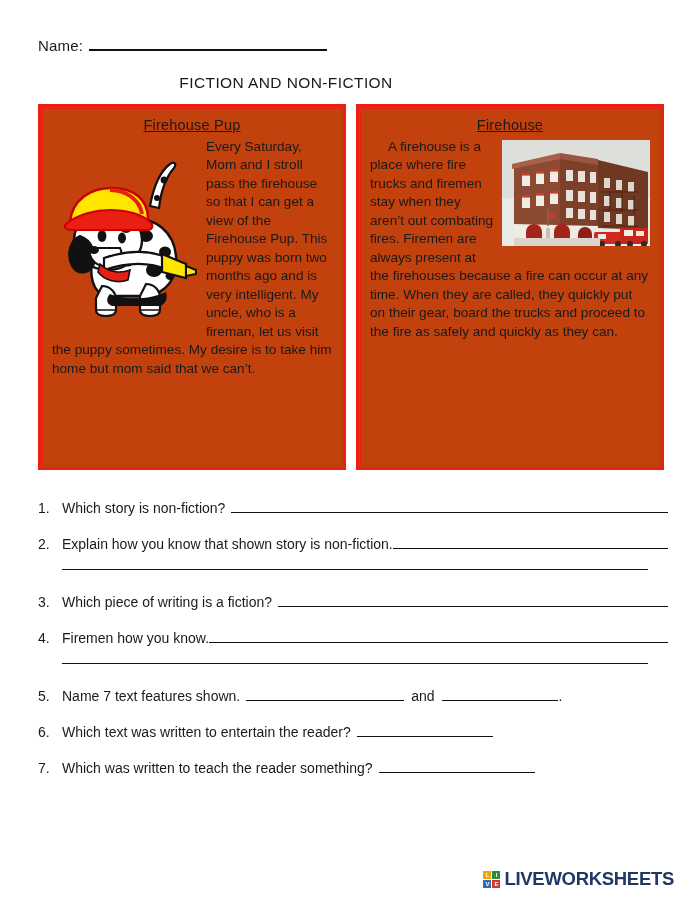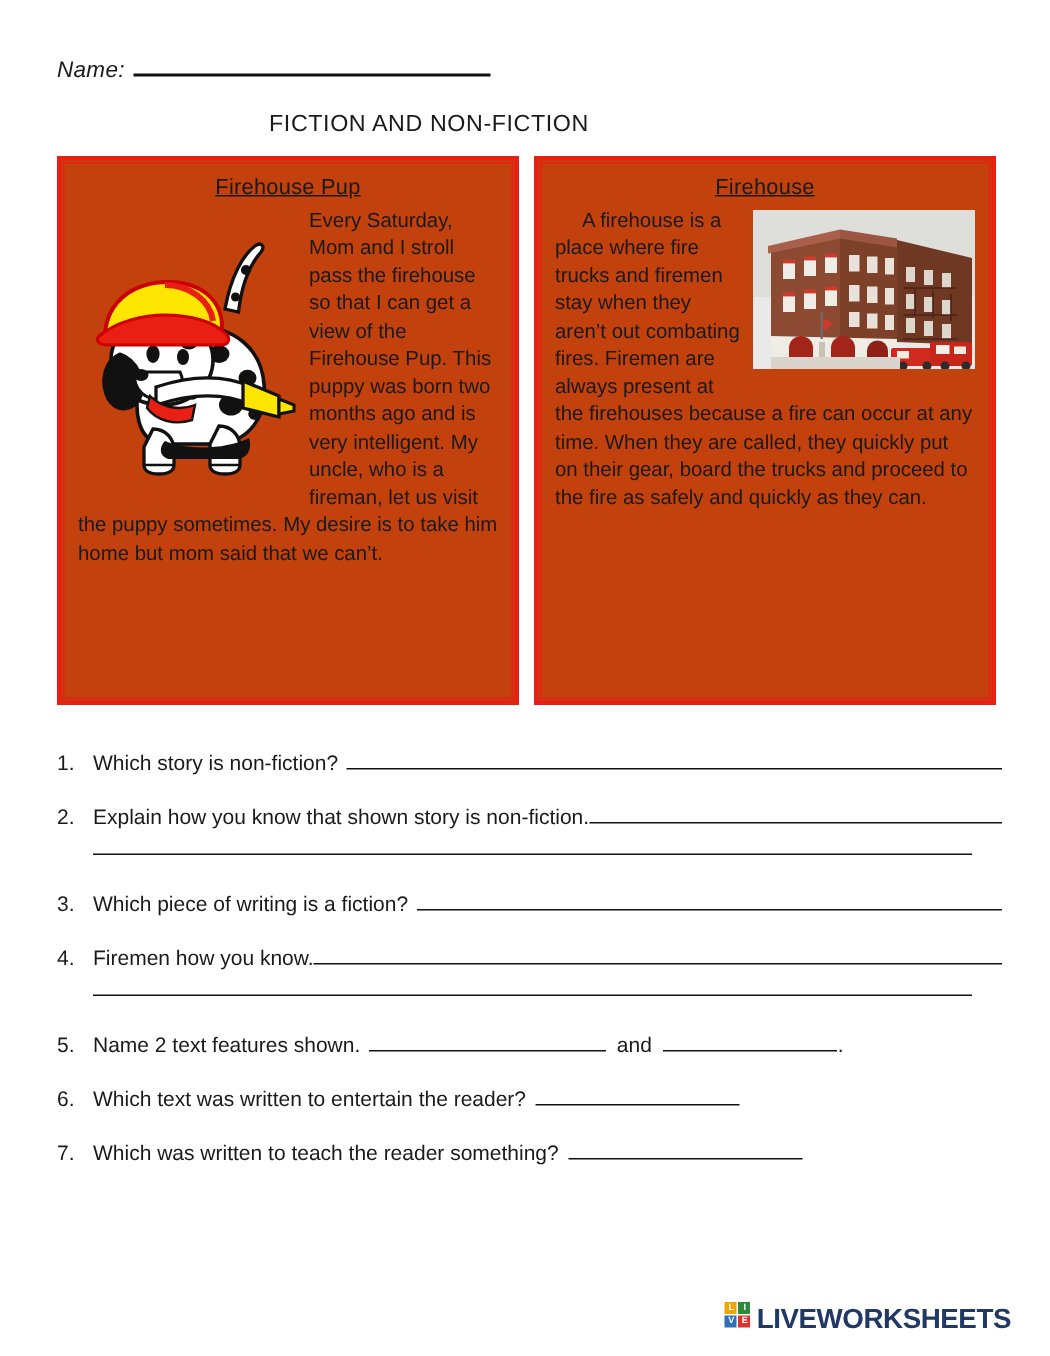--- a/index.html
+++ b/index.html
@@ -26,21 +26,21 @@
   
   .name-row {
     position: absolute;
     left: 38px;
     top: 36px;
     display: flex;
     align-items: baseline;
     font-size: 15px;
     letter-spacing: .2px;
   }
-  .name-label { white-space: pre; font-style: italic; }
+  .name-label { white-space: pre; }
   .name-blank {
     display: inline-block;
     width: 238px;
     border-bottom: 2px solid #111;
     margin-left: 6px;
     height: 13px;
   }
 
   
   .sheet-title {
@@ -152,20 +152,21 @@
   .spacer-md { height: 20px; }
   .and-word { padding: 0 7px; }
   .period { padding-left: 1px; }
 
   
   .footer-logo {
     position: absolute;
     right: 26px;
     bottom: 14px;
     display: flex;
+    align-items: center;
     gap: 4px;
   }
   .logo-mark {
     width: 17px;
     height: 17px;
     display: grid;
     grid-template-columns: 1fr 1fr;
     grid-template-rows: 1fr 1fr;
     gap: 1px;
     font-size: 6px;
@@ -384,21 +385,21 @@
       <span class="q-text">Firemen how you know.</span>
       <span class="blank grow"></span>
     </div>
     <div class="q-cont">
       <span class="cont-line"></span>
     </div>
     <div class="spacer-md"></div>
 
     <div class="q">
       <span class="q-num">5.</span>
-      <span class="q-text">Name 2 text features shown.</span>
+      <span class="q-text">Name 7 text features shown.</span>
       <span class="blank" style="width:158px;margin-left:6px;"></span>
       <span class="and-word">and</span>
       <span class="blank" style="width:116px;"></span>
       <span class="period">.</span>
     </div>
     <div class="spacer-sm"></div>
 
     <div class="q">
       <span class="q-num">6.</span>
       <span class="q-text">Which text was written to entertain the reader?</span>

